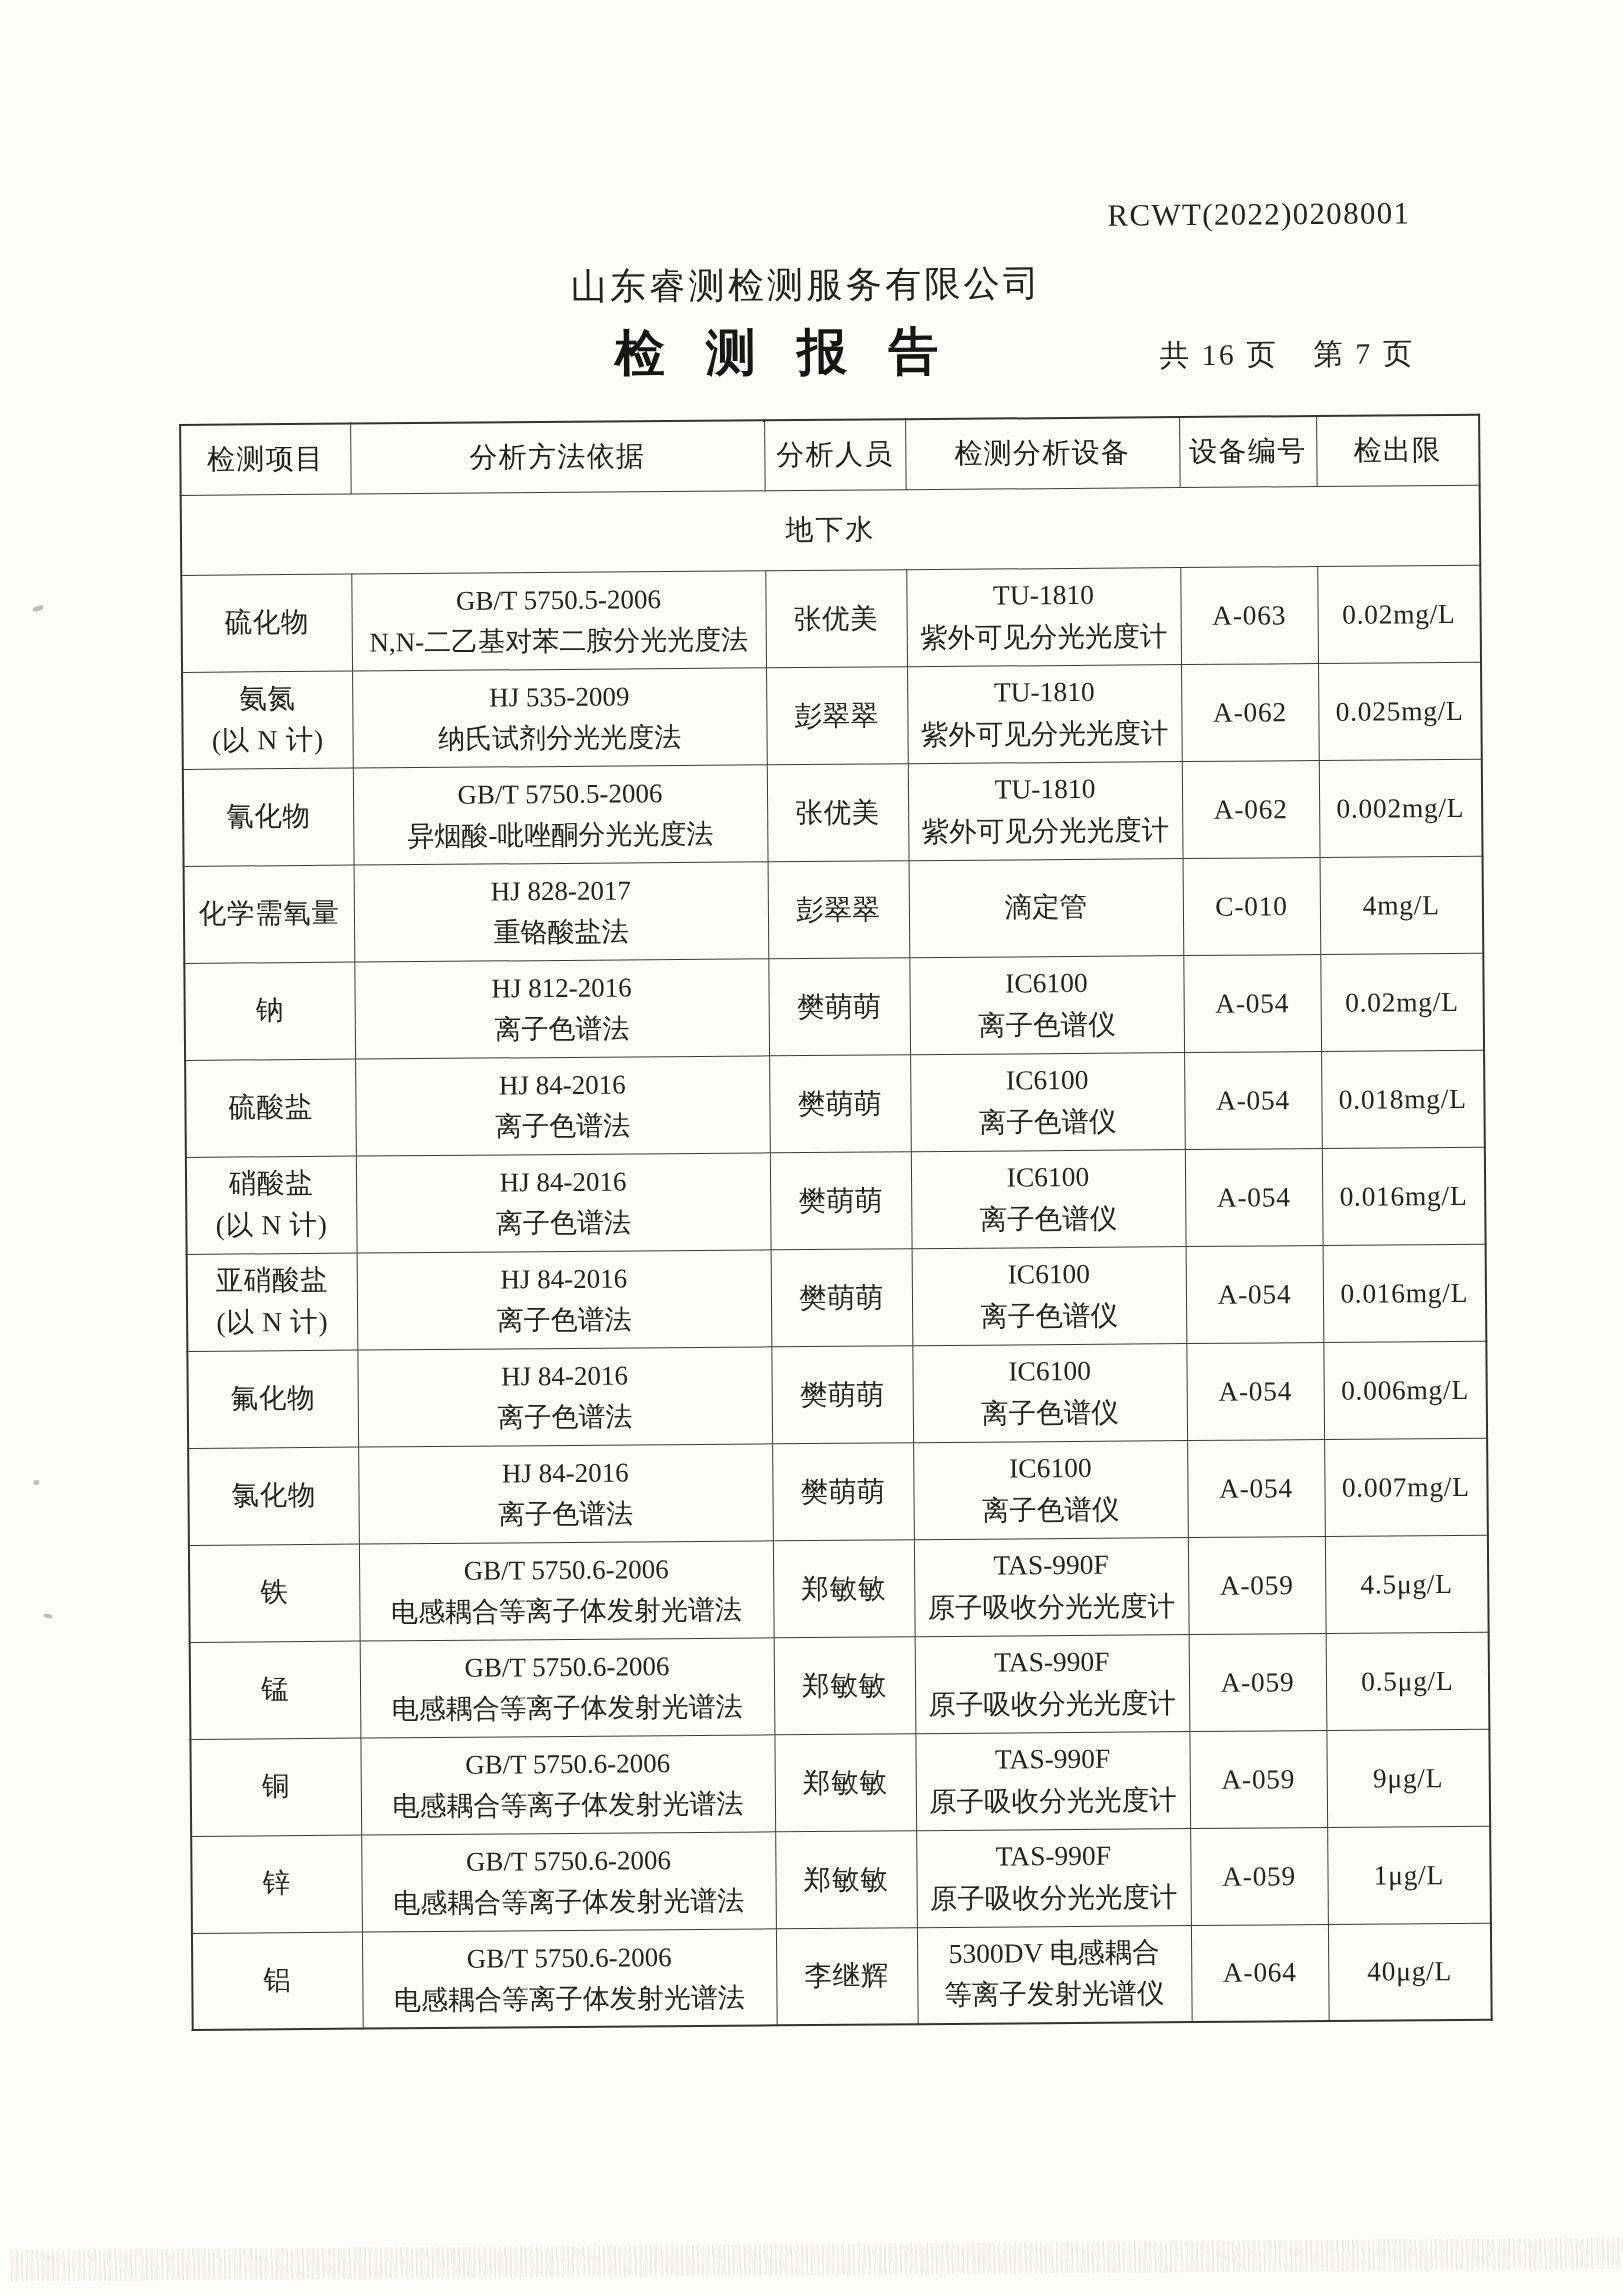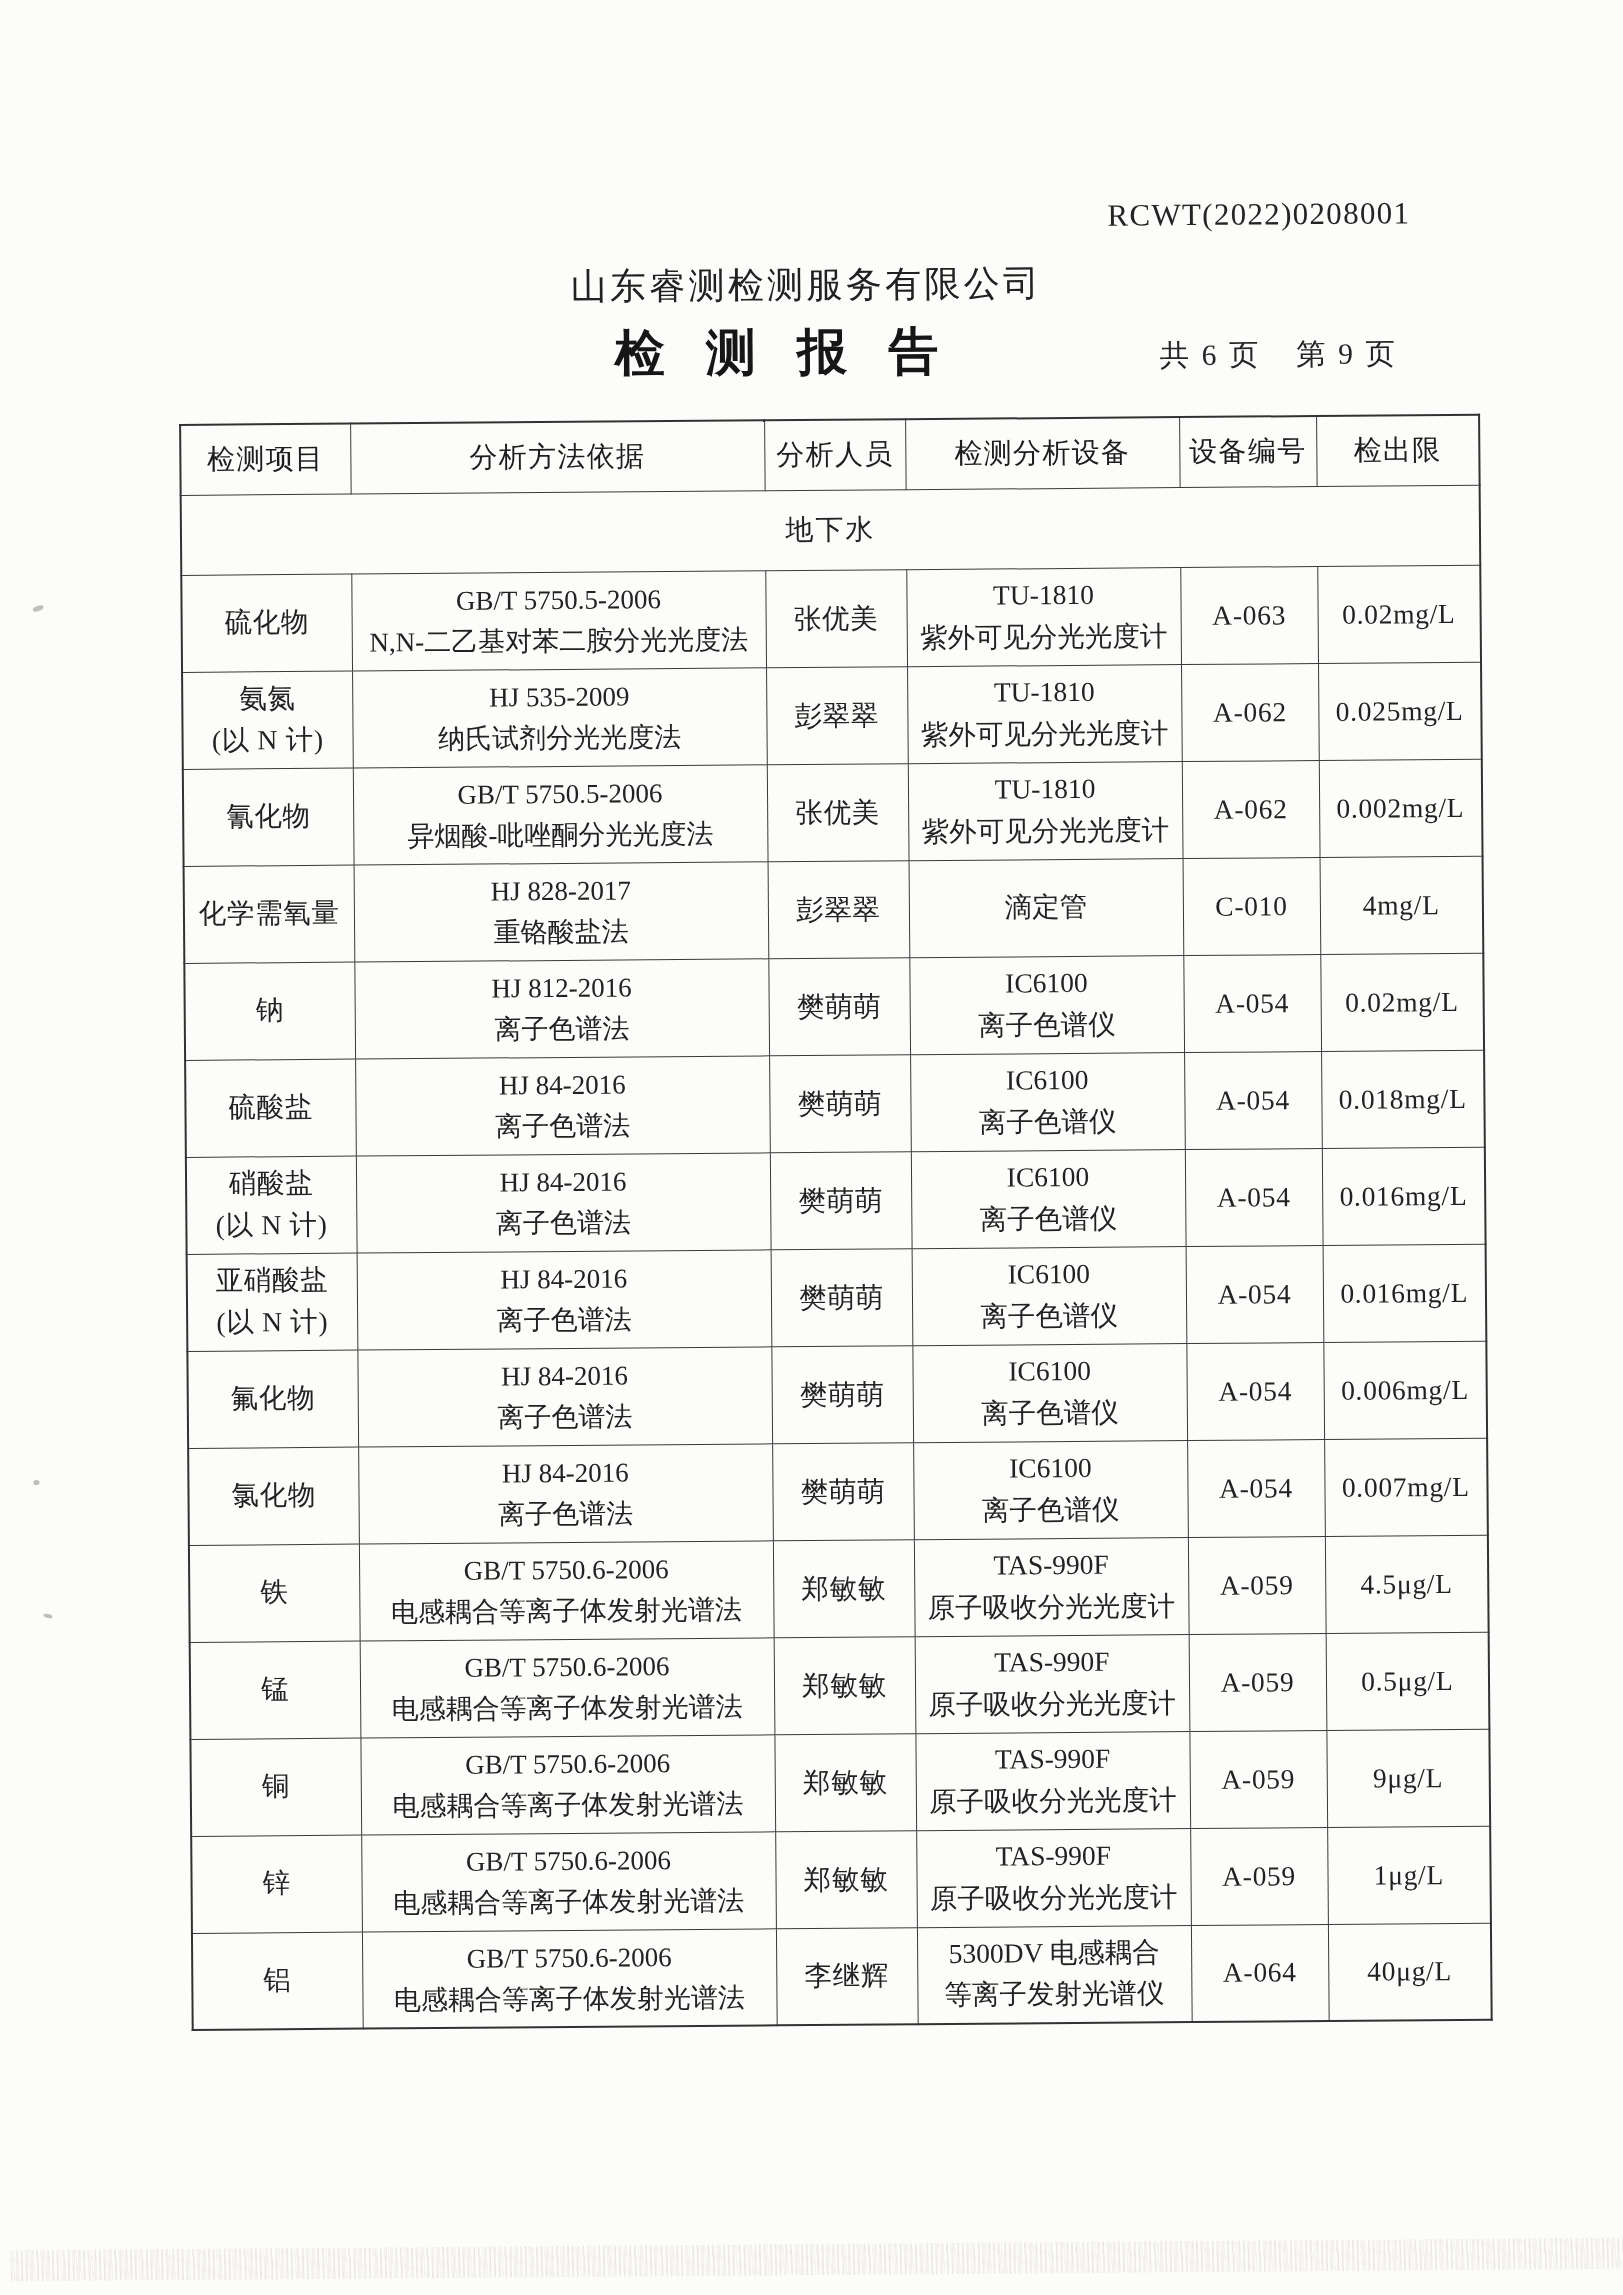--- a/index.html
+++ b/index.html
@@ -129,22 +129,22 @@
 
 <div class="scan">
 
   <div class="doc-number">RCWT(2022)0208001</div>
 
   <div class="company">山东睿测检测服务有限公司</div>
 
   <h1 class="report-title">检 测 报 告</h1>
 
   <div class="page-info">
-    <span>共 6 页</span>
-    <span>第 9 页</span>
+    <span>共 16 页</span>
+    <span>第 7 页</span>
   </div>
 
   <table class="report-table">
     <colgroup>
       <col style="width:170px">
       <col style="width:414px">
       <col style="width:141px">
       <col style="width:274px">
       <col style="width:137px">
       <col style="width:163px">

